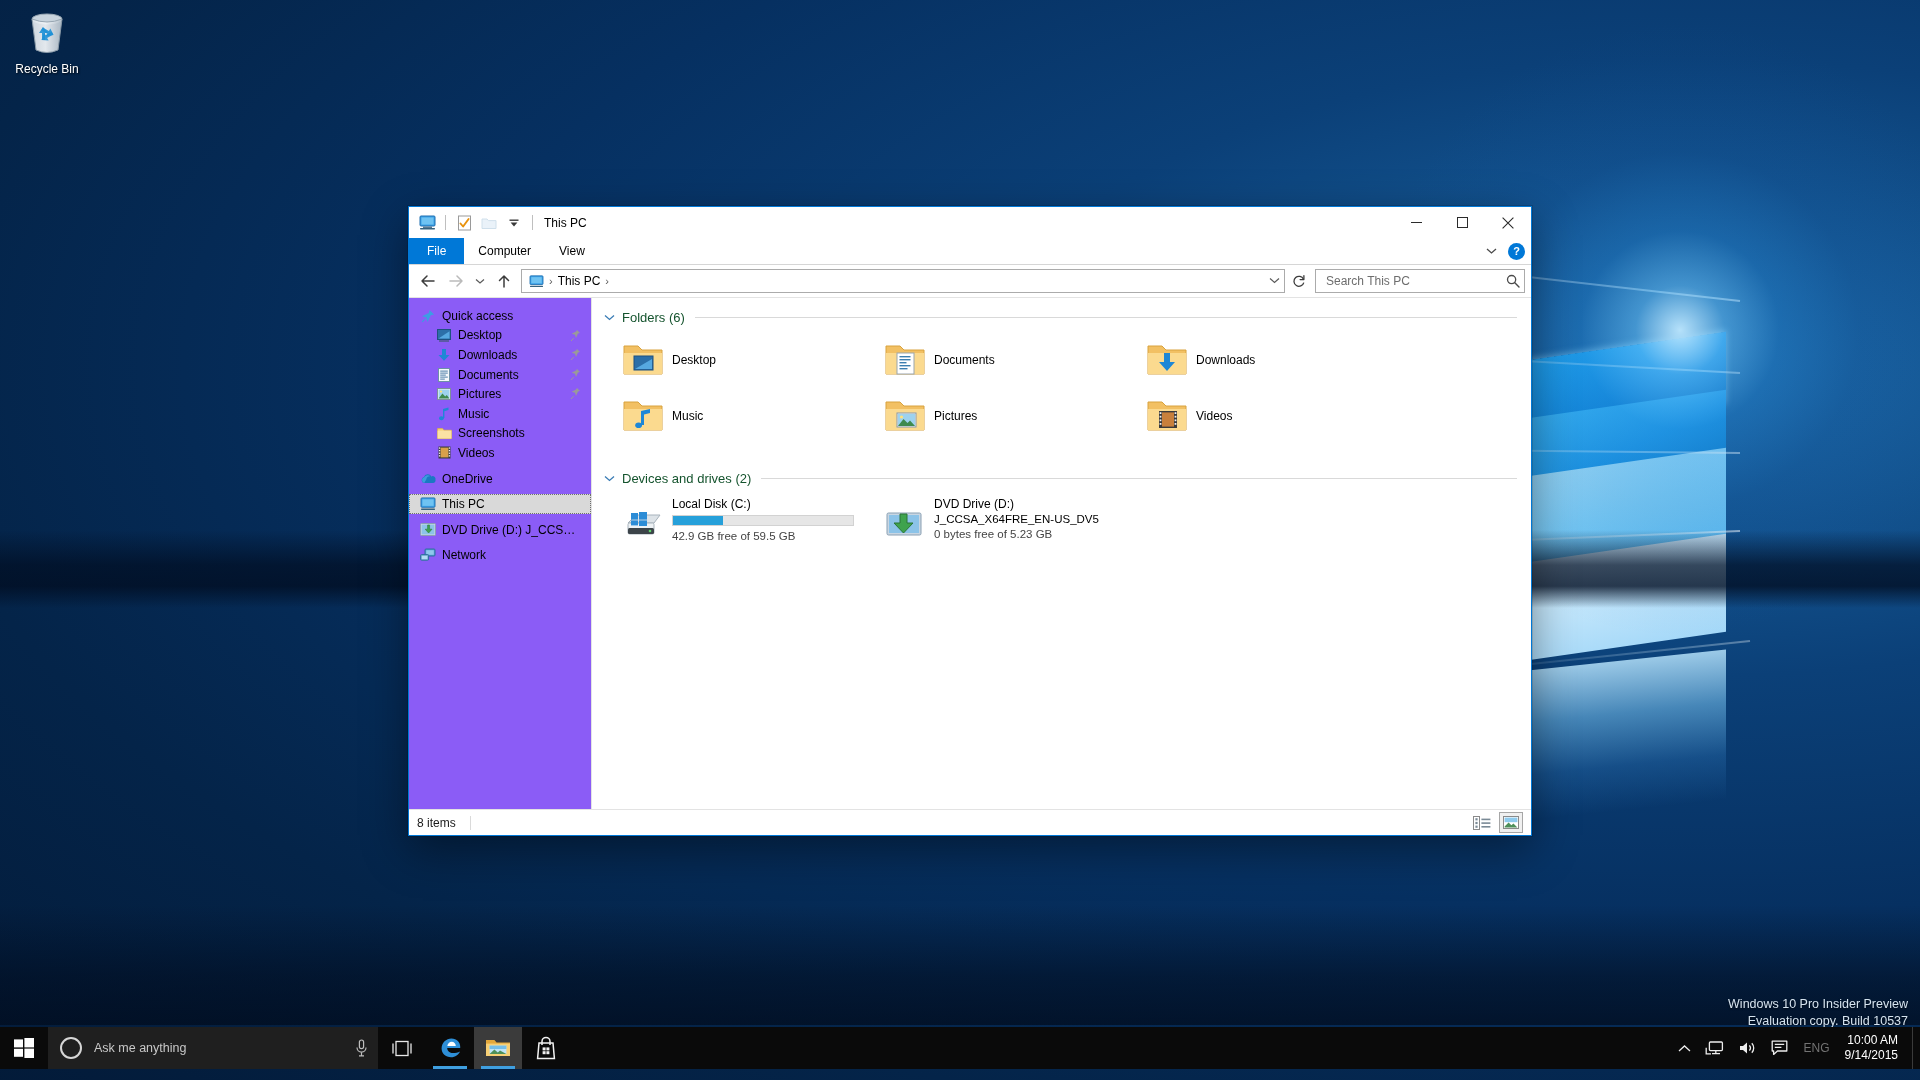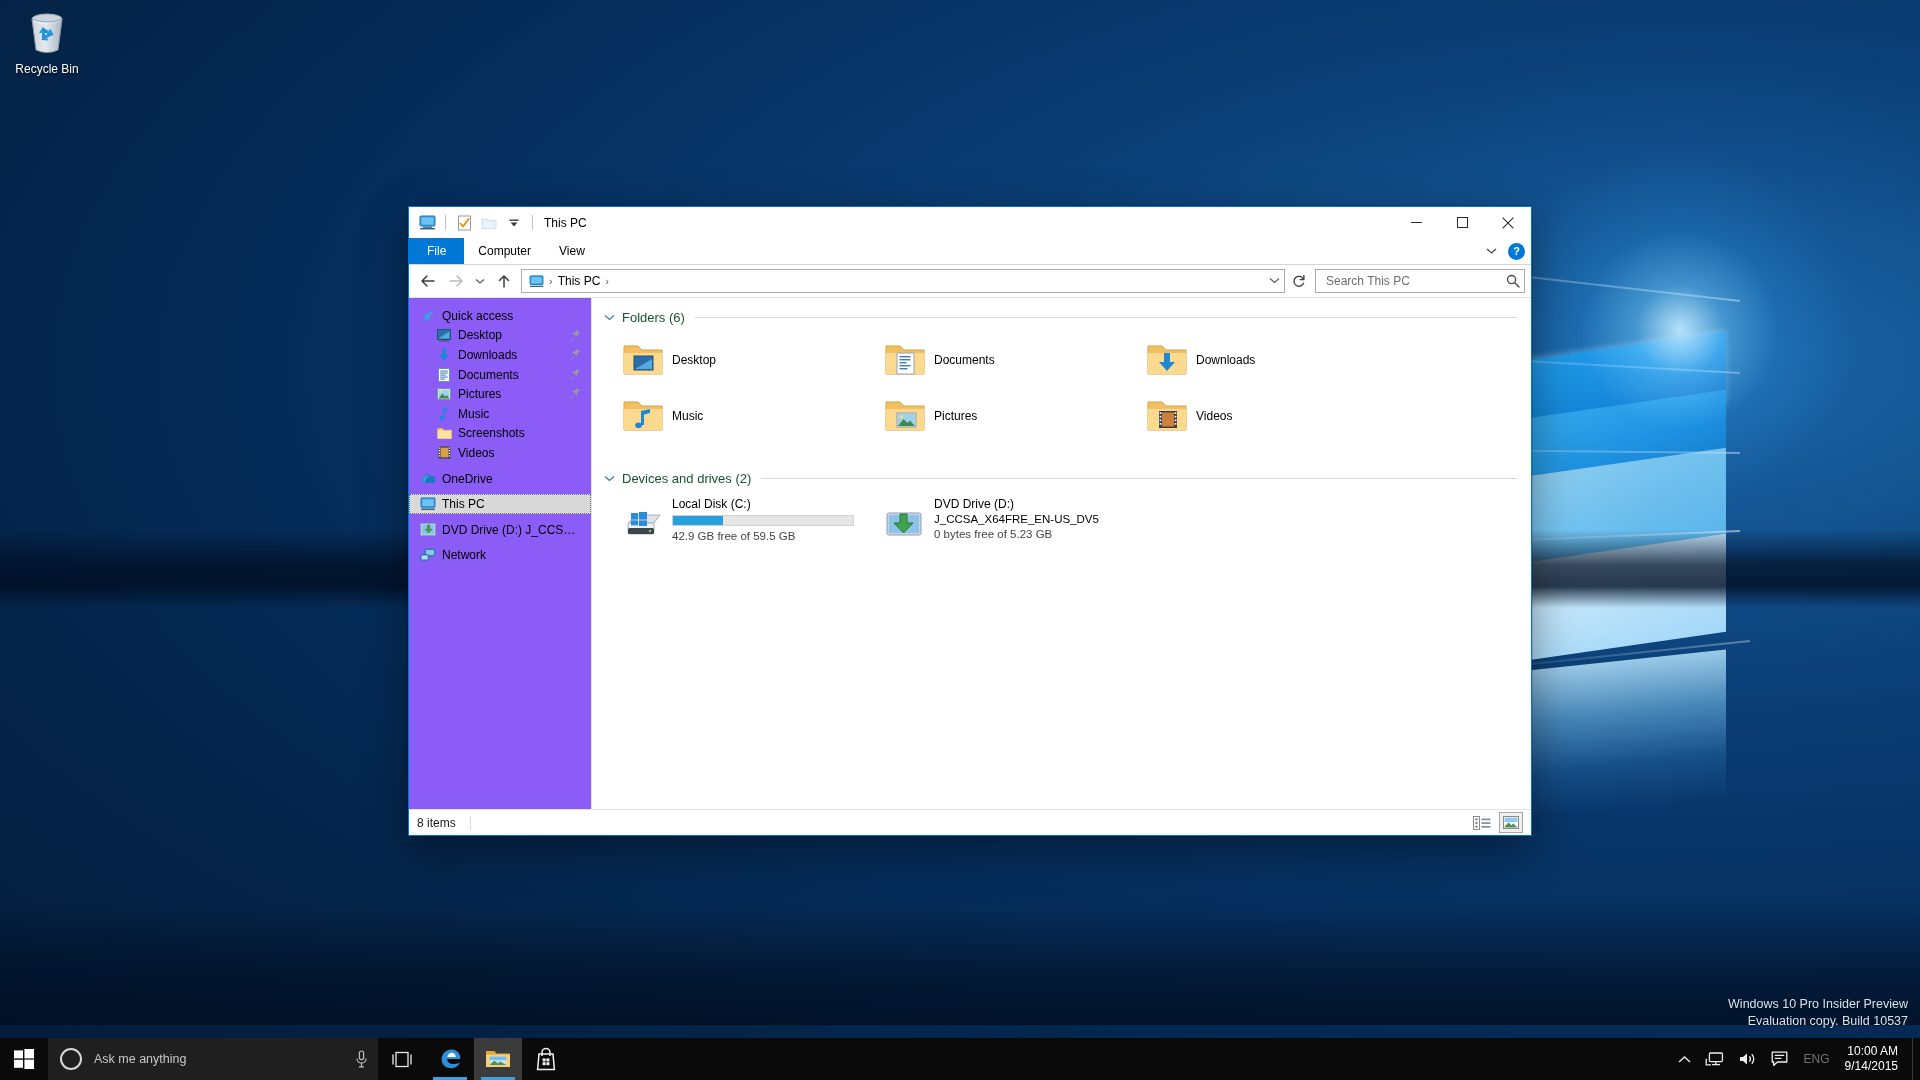--- a/index.html
+++ b/index.html
@@ -207,21 +207,21 @@
     display: flex; align-items: center; padding: 0 8px; position: relative;
   }
   .status-text { font-size: 12px; color: #1A1A1A; }
   .status-div { width: 1px; height: 14px; background: #DADADA; margin-left: 14px; }
   .view-btns { position: absolute; right: 8px; top: 0; height: 25px; display: flex; align-items: center; gap: 6px; }
   .vbtn { width: 22px; height: 19px; display:flex; align-items:center; justify-content:center; }
   .vbtn.active { border: 1px solid #A6A6A6; background: #F0F0F0; }
 
   
   #taskbar {
-    position: absolute; left: 0; bottom: 0; width: 1920px; height: 42px;
+    position: absolute; left: 0; bottom: 11px; width: 1920px; height: 42px;
     background: #0A0A0A; display: flex; align-items: center;
   }
   .start-btn { width: 48px; height: 42px; display:flex; align-items:center; justify-content:center; }
   .cortana {
     width: 330px; height: 42px; background: #1F1F1F; display: flex; align-items: center;
     padding: 0 6px 0 12px; box-sizing: border-box;
   }
   .cortana-circle { width: 18px; height: 18px; border: 2px solid #D6D6D6; border-radius: 50%; flex:none; }
   .cortana-text { color: #C8C8C8; font-size: 12.5px; margin-left: 12px; flex: 1; }
   .cortana-mic { width: 22px; display:flex; align-items:center; justify-content:center; }

